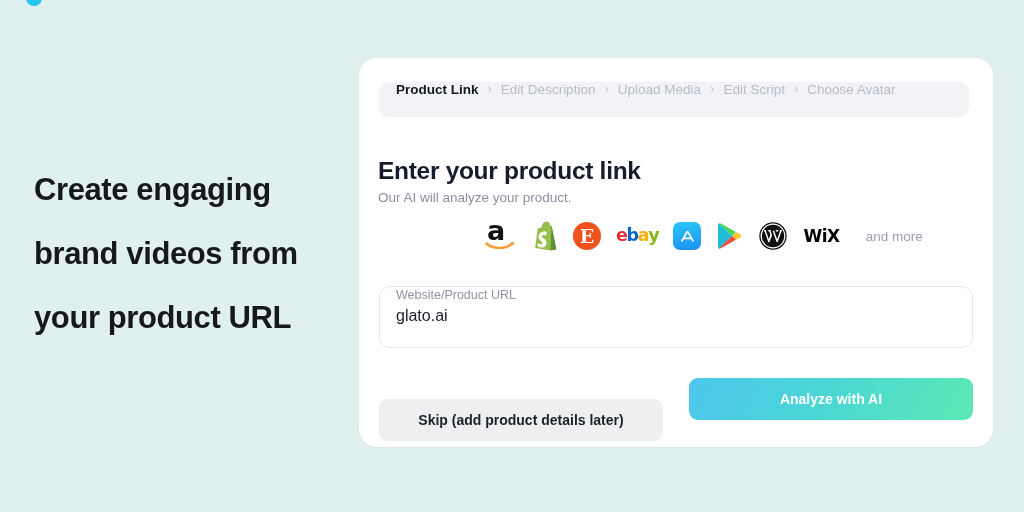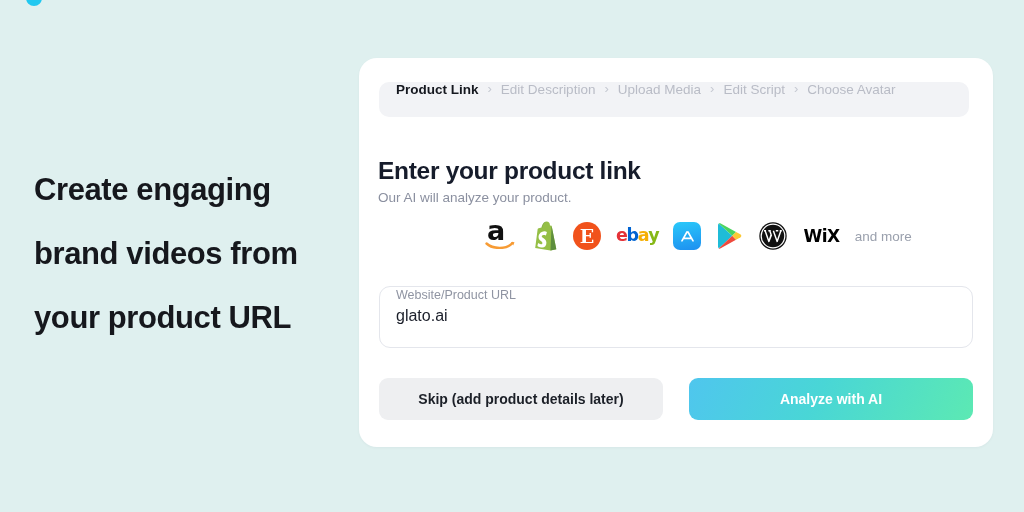--- a/index.html
+++ b/index.html
@@ -92,21 +92,21 @@
     left: 126px; top: 160px;
     height: 36px;
     display: flex;
     align-items: center;
     gap: 15px;
   }
   .logo { display: flex; align-items: center; justify-content: center; }
   #and-more {
     font-size: 13.5px;
     color: #9aa0ad;
-    margin-left: 0;
+    margin-left: 11px;
   }
 
   
   .amz { position: relative; width: 30px; height: 28px; }
   .amz .a {
     font-family: "DejaVu Sans", sans-serif;
     font-size: 27px; font-weight: bold; color: #111;
     position: absolute; left: 2px; top: -5px; line-height: 1;
   }
   .amz svg { position: absolute; left: 0; bottom: 1px; }
@@ -178,20 +178,21 @@
     gap: 26px;
   }
   #skip-btn {
     width: 284px; height: 42px;
     background: #eeeff1;
     border: none; border-radius: 9px;
     font-family: "Liberation Sans", sans-serif;
     font-size: 14px; font-weight: bold;
     color: #1c2028;
     cursor: pointer;
+    margin-top: 21px;
   }
   #analyze-btn {
     width: 284px; height: 42px;
     border: none; border-radius: 9px;
     background: linear-gradient(115deg, #4fc6ee 0%, #49d6d6 45%, #5ce9b3 100%);
     font-family: "Liberation Sans", sans-serif;
     font-size: 14px; font-weight: bold;
     color: #ffffff;
     cursor: pointer;
   }

